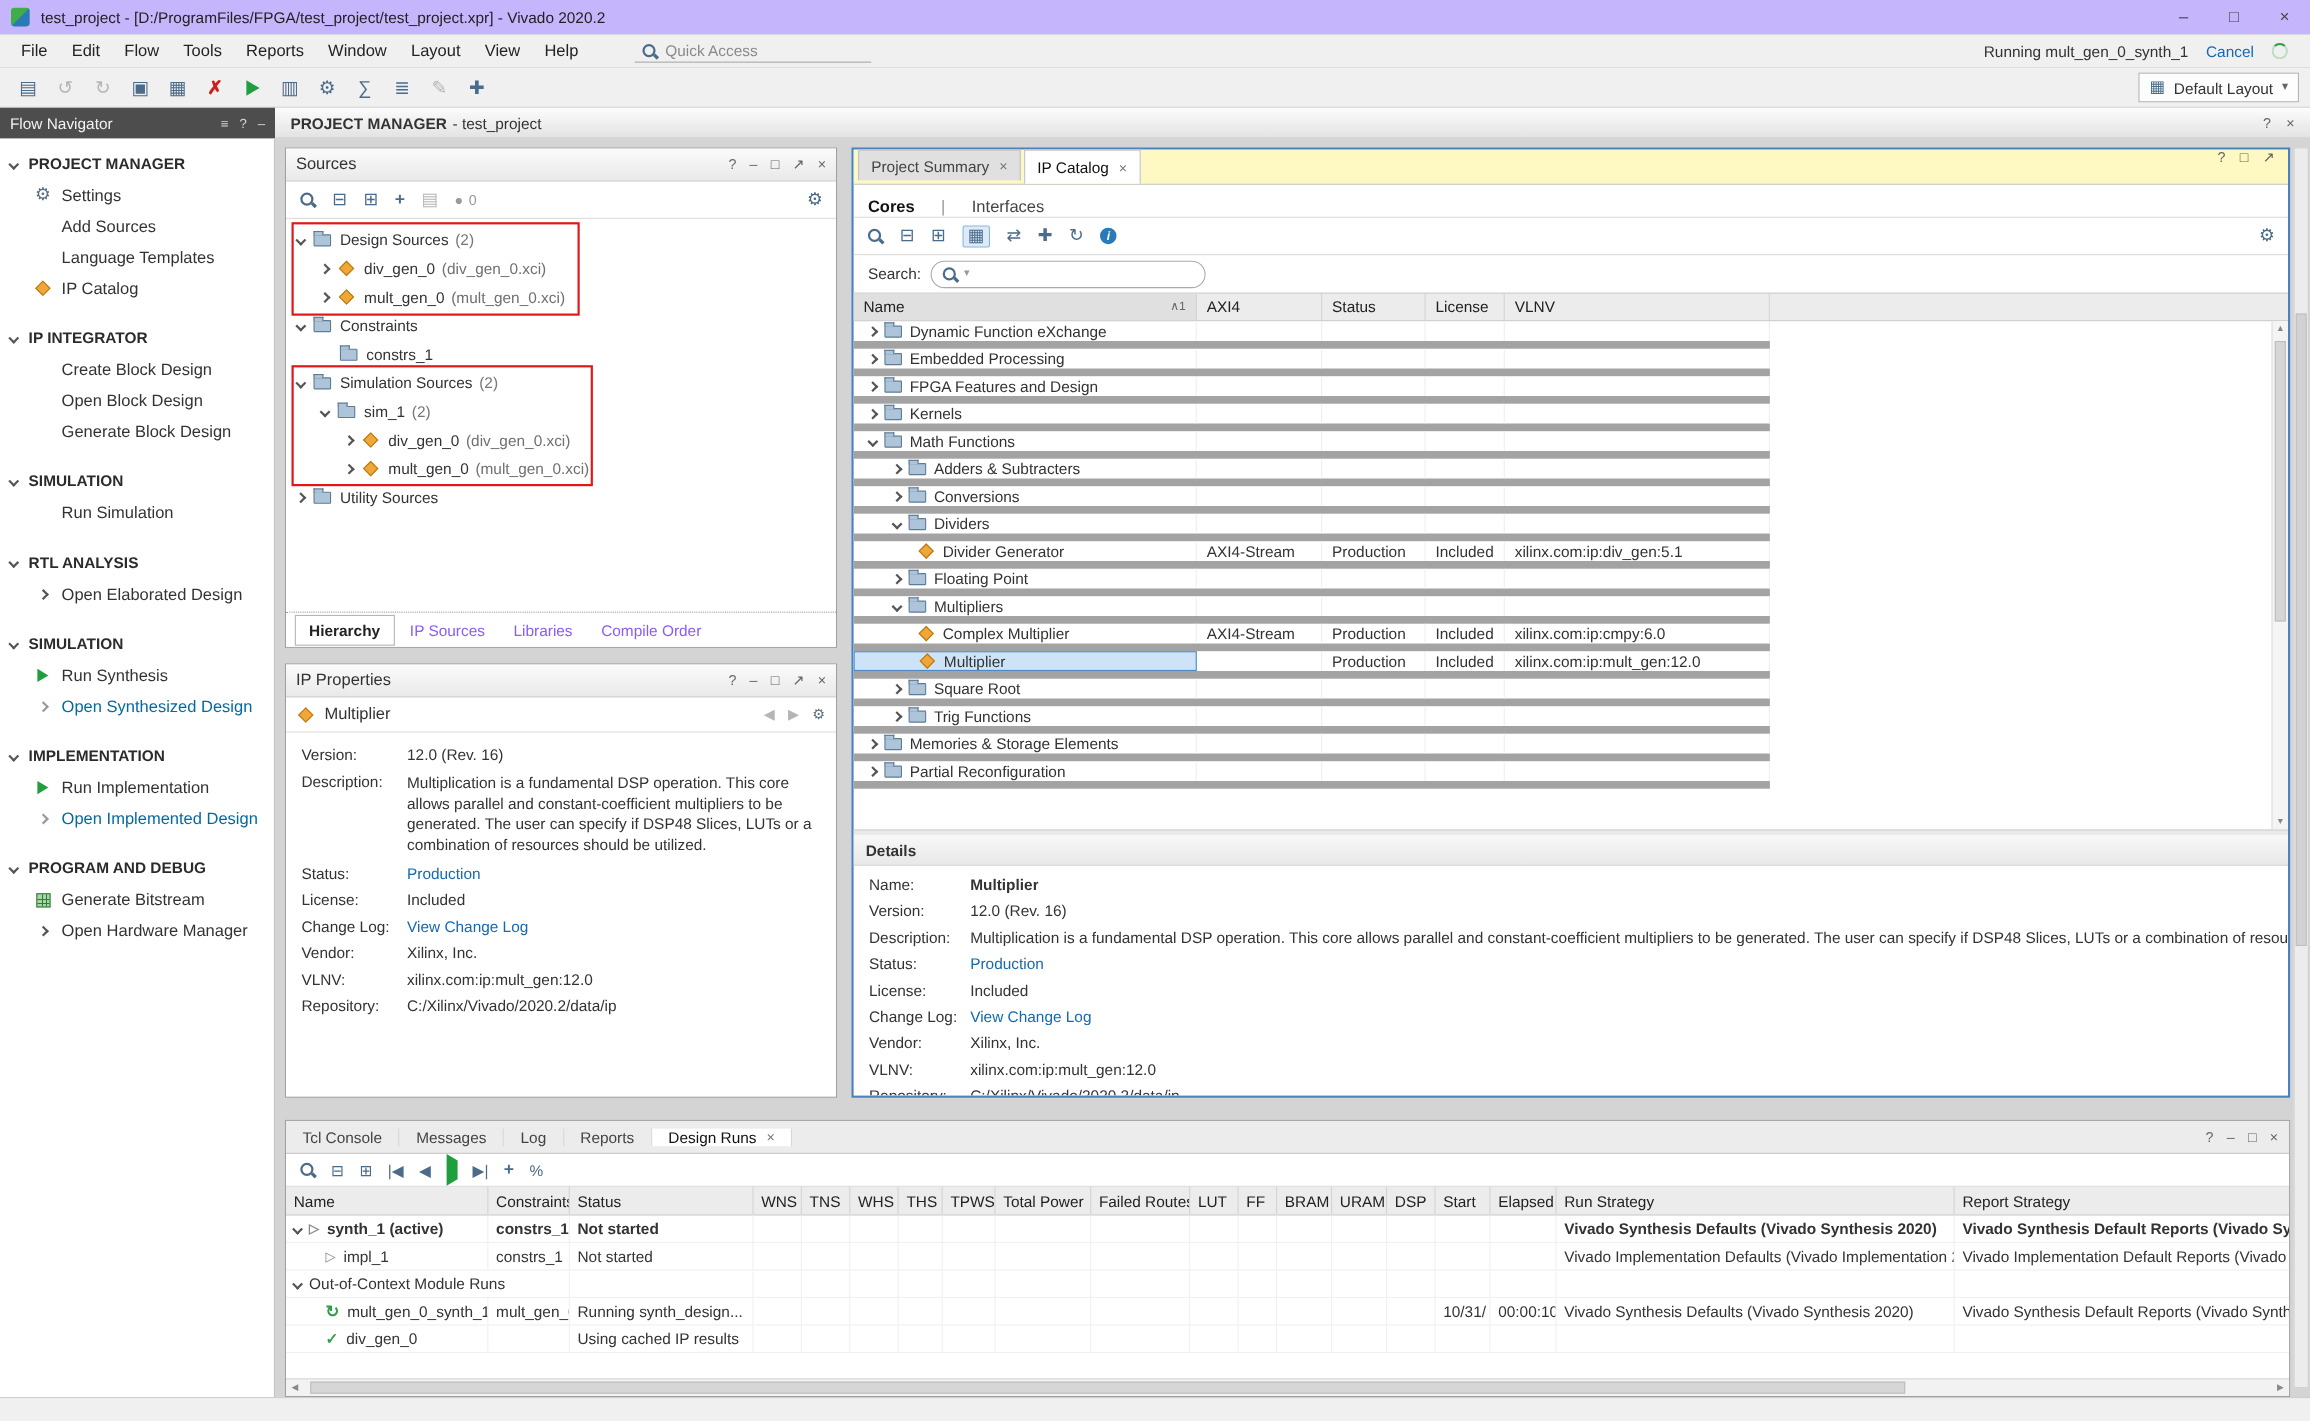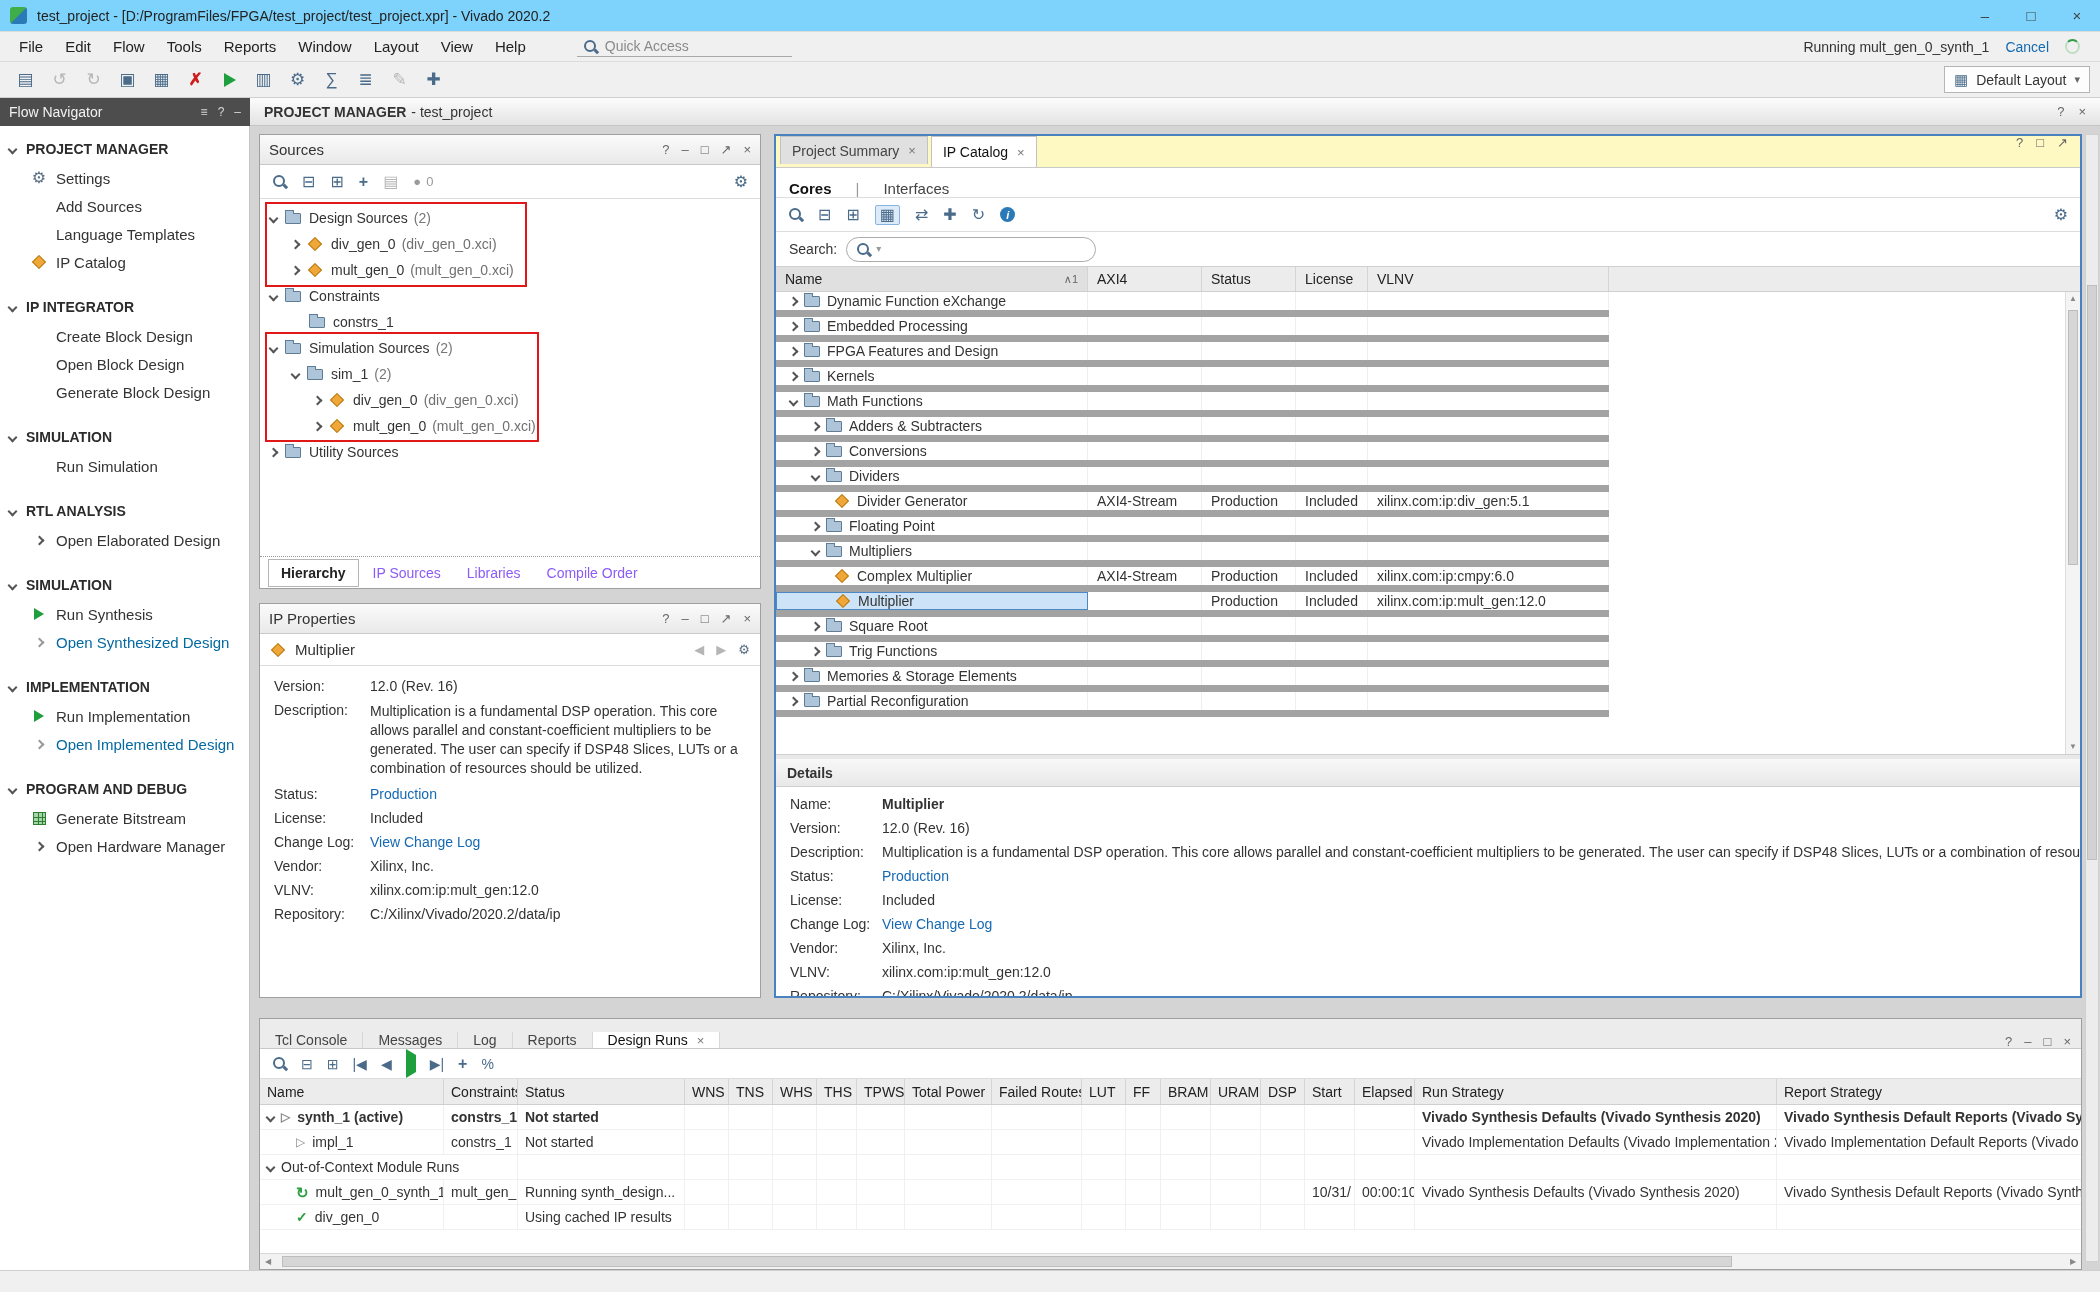--- a/index.html
+++ b/index.html
@@ -1,21 +1,21 @@
 <!DOCTYPE html>
 <html><head>
 <meta charset="utf-8">
 <style>
   html,body{margin:0;padding:0;width:2100px;height:1292px;overflow:hidden;
     font-family:"Liberation Sans",sans-serif;font-size:15px;color:#333;background:#f0f0f0}
   *{box-sizing:border-box}
   .glyph{display:inline-block;line-height:1}
 
   
-  .titlebar{height:32px;display:flex;align-items:center;background:#7dd3fc;border-bottom:1px solid #dcdcdc;padding-left:10px;gap:10px}
+  .titlebar{height:32px;display:flex;align-items:center;background:#c4b5fd;border-bottom:1px solid #dcdcdc;padding-left:10px;gap:10px}
   .appicon{width:17px;height:17px;border-radius:3px;background:linear-gradient(135deg,#3fae49 0%,#3fae49 48%,#2a7ab8 52%);flex:none}
   .title{font-size:14px;color:#222}
   .wincontrols{margin-left:auto;display:flex}
   .winbtn{width:46px;height:31px;display:flex;align-items:center;justify-content:center;font-size:15px;color:#444}
 
   
   .menubar{height:30px;display:flex;align-items:center;background:#f0f0f0;border-bottom:1px solid #dcdcdc;padding:0 8px}
   .menu{padding:4px 11px;font-size:15px;color:#222}
   .qa{display:flex;align-items:center;gap:7px;margin-left:40px;border-bottom:1px solid #a8a8a8;padding:2px 6px;width:215px;color:#8a8a8a;font-size:14px}
   .mb-right{margin-left:auto;display:flex;align-items:center;gap:16px;padding-right:12px;font-size:14px}
@@ -134,21 +134,21 @@
   .vsb .thumb{position:absolute;left:2px;right:2px;top:18px;height:255px;background:#d6d6d6;border:1px solid #bdbdbd}
   .split{height:5px;background:#e8e8e8;border-top:1px solid #cfcfcf;flex:none}
   .dhead{height:28px;background:linear-gradient(#f8f8f8,#e8e8e8);border-bottom:1px solid #cfcfcf;display:flex;align-items:center;padding:0 11px;font-weight:bold;font-size:14px;flex:none}
   .details{flex:1;overflow:hidden;padding:5px 0}
   .drow{display:flex;padding:0 0 0 14px;font-size:14px;height:24px;align-items:center;white-space:nowrap}
   .dlab{width:92px;flex:none}
   .dval{overflow:hidden;white-space:nowrap}
   .dval.b{font-weight:bold}
 
   
-  .btabs{height:30px;background:#ececec;display:flex;align-items:flex-end;border-bottom:1px solid #c9c9c9;flex:none;font-size:14px}
+  .btabs{height:30px;background:#ececec;display:flex;align-items:center;border-bottom:1px solid #c9c9c9;flex:none;font-size:14px}
   .btab{padding:0 15px;border-right:1px solid #d8d8d8;display:flex;align-items:center;color:#444;gap:9px}
   .btab.active{background:#fff;font-weight:normal;color:#111}
   .btool{height:30px;display:flex;align-items:center;gap:14px;padding:0 12px;border-bottom:1px solid #ddd;flex:none}
   .btool .ic{color:#4a6b8a;font-size:14px}
   .runs-thead{height:26px;display:flex;background:#ececec;border-bottom:1px solid #cfcfcf;font-size:14px;flex:none}
   .rh{display:flex;align-items:center;padding:0 7px;border-right:1px solid #d4d4d4;overflow:hidden;white-space:nowrap;color:#222}
   .rrow{height:25px;display:flex;border-bottom:1px solid #f0f0f0;font-size:14px}
   .rc{display:flex;align-items:center;padding:0 7px;border-right:1px solid #f0f0f0;overflow:hidden;white-space:nowrap;height:100%;gap:7px}
   .rrow.bold{font-weight:bold}
   .c0{width:184px;flex:none}.c1{width:74px;flex:none}.c2{width:167px;flex:none}

